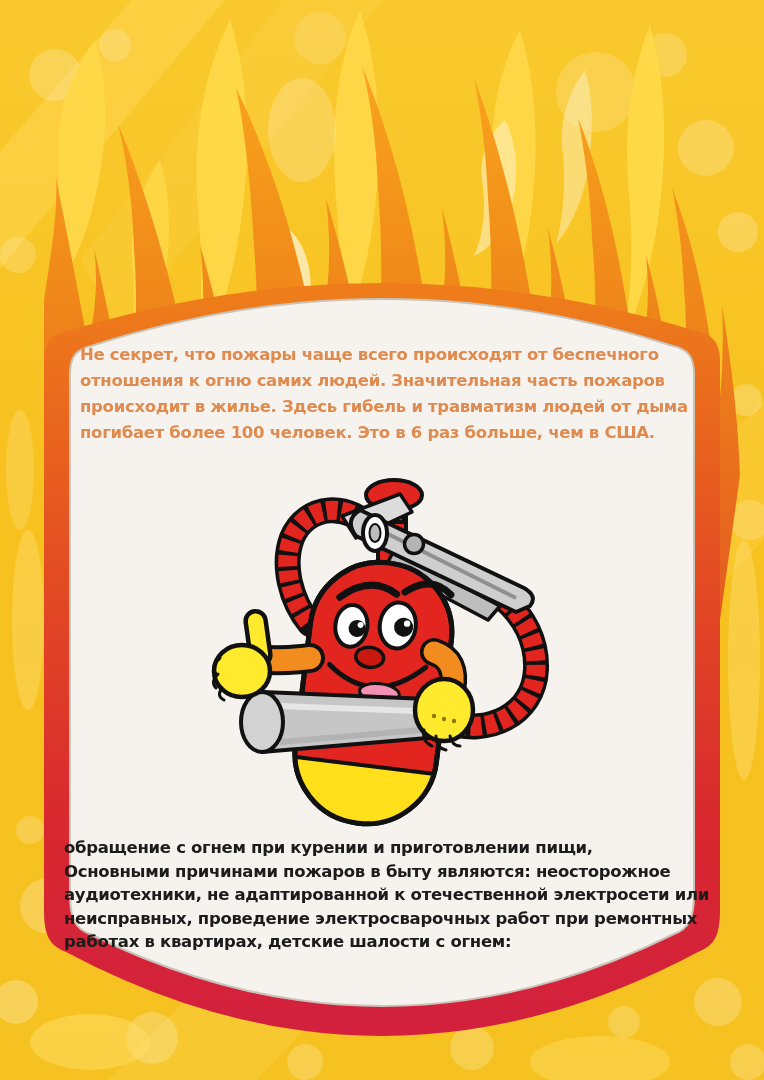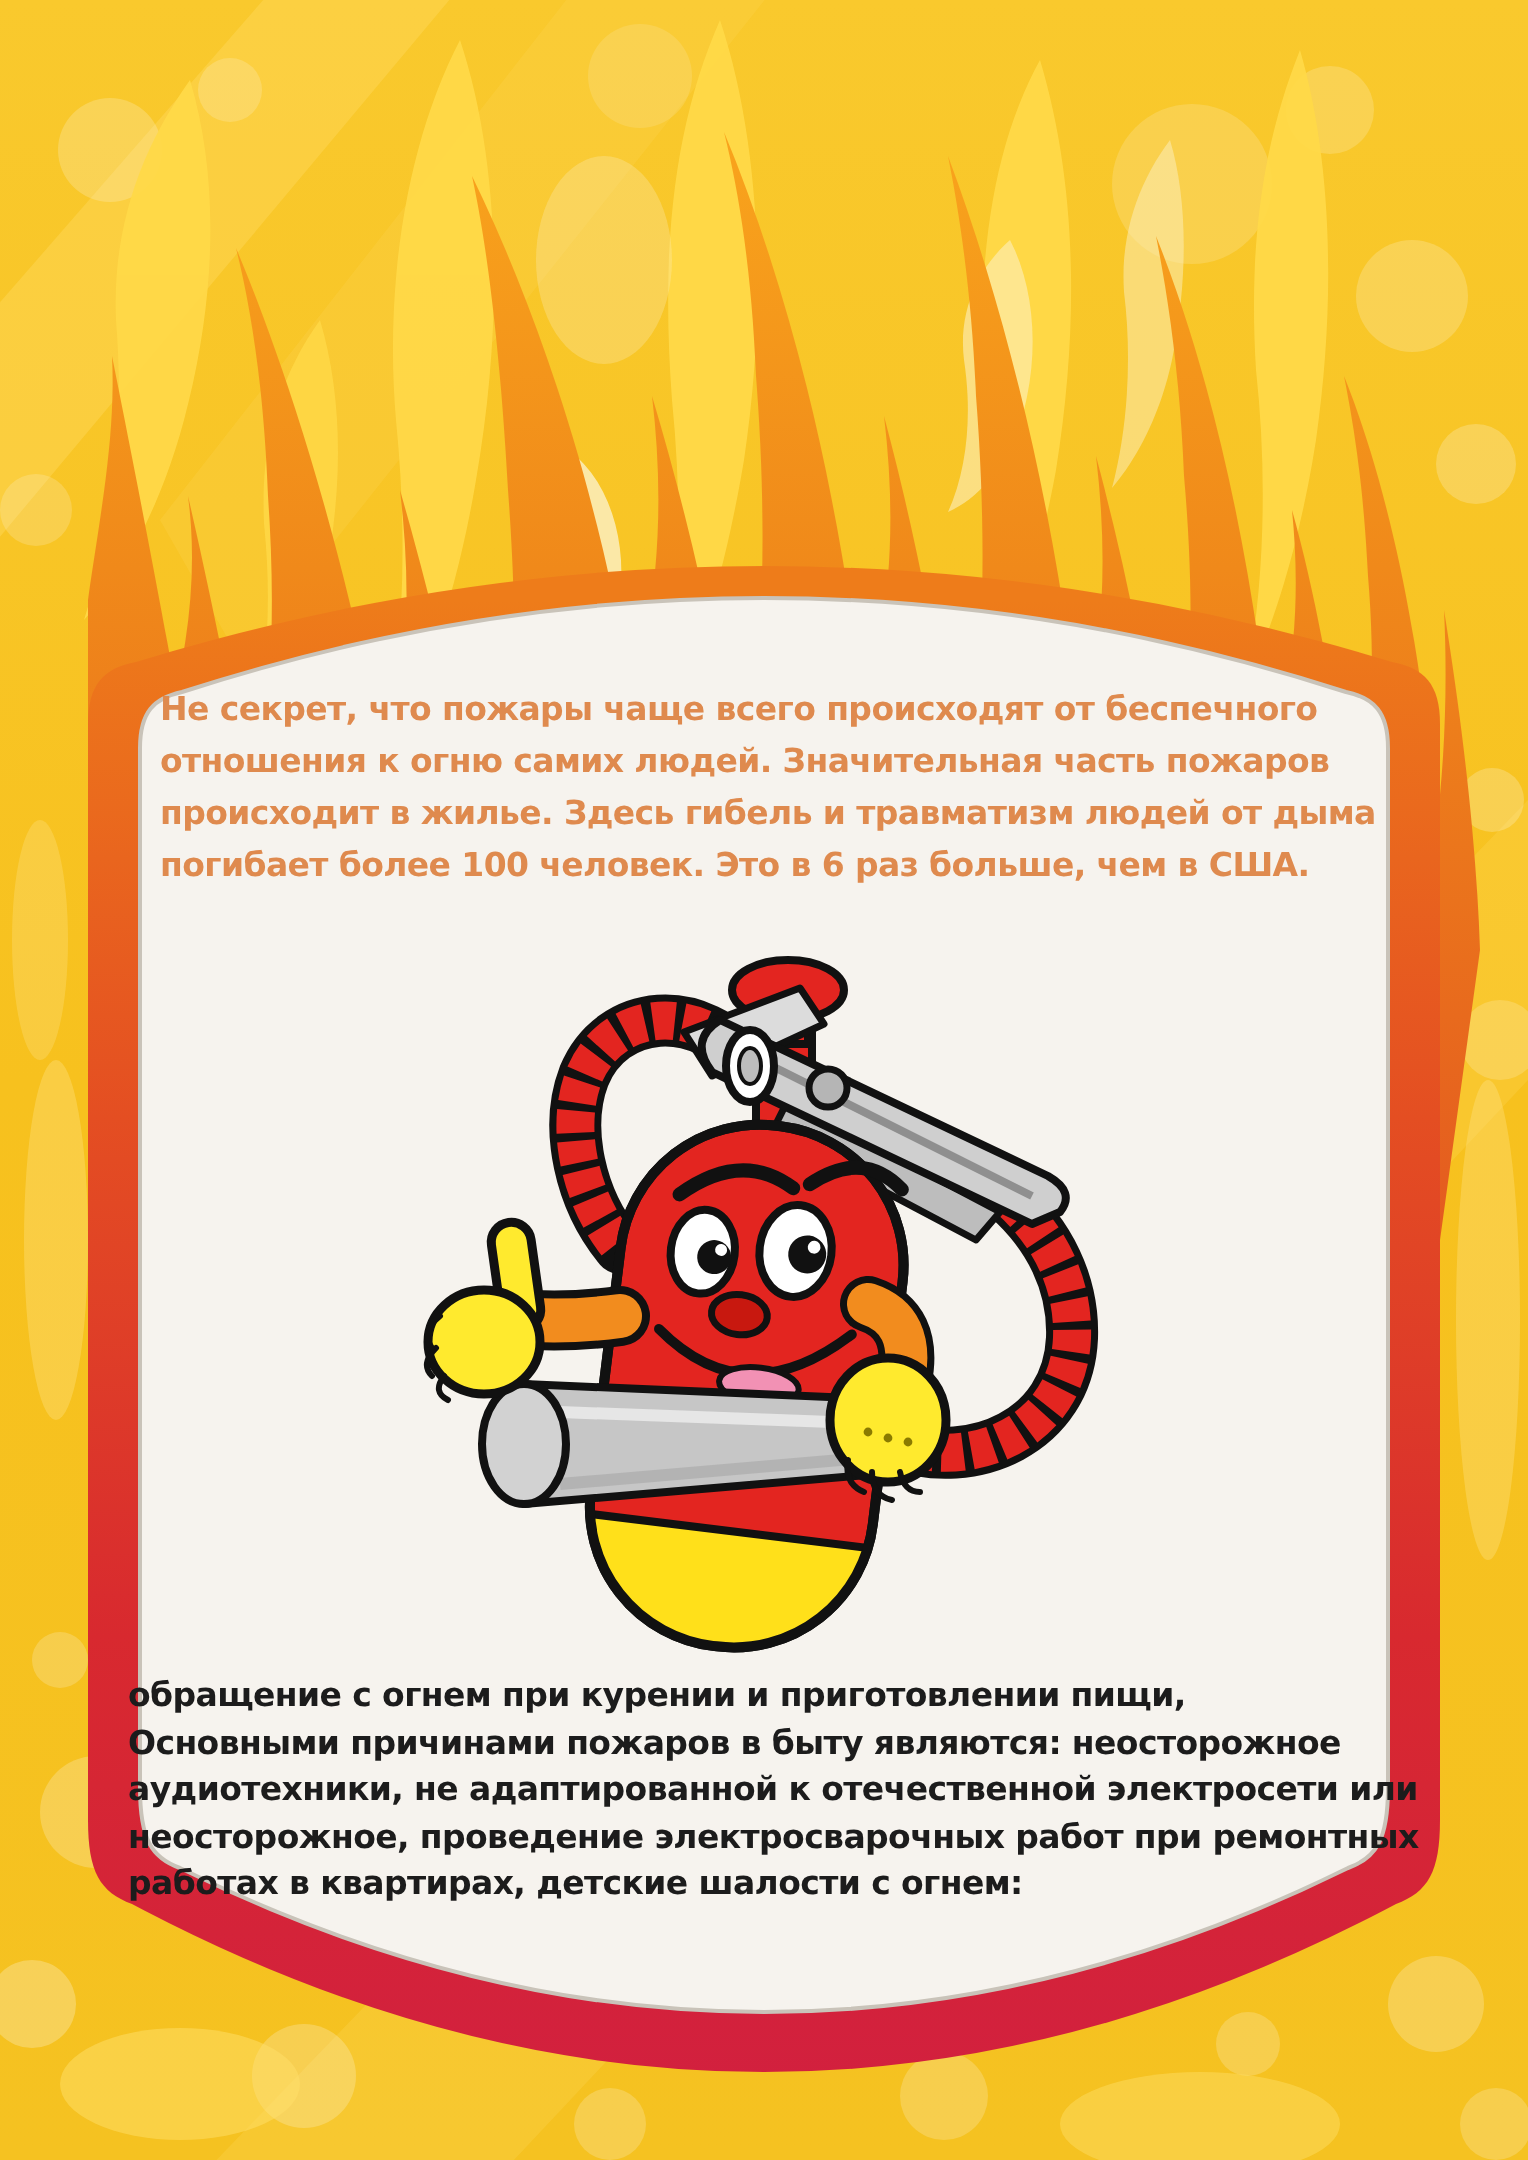--- a/index.html
+++ b/index.html
@@ -245,19 +245,19 @@
     <div class="tline">Не секрет, что пожары чаще всего происходят от беспечного</div>
     <div class="tline">отношения к огню самих людей. Значительная часть пожаров</div>
     <div class="tline">происходит в жилье. Здесь гибель и травматизм людей от дыма</div>
     <div class="tline">погибает более 100 человек. Это в 6 раз больше, чем в США.</div>
   </div>
 
   <div class="para causes">
     <div class="tline">обращение с огнем при курении и приготовлении пищи,</div>
     <div class="tline">Основными причинами пожаров в быту являются: неосторожное</div>
     <div class="tline">аудиотехники, не адаптированной к отечественной электросети или</div>
-    <div class="tline">неосторожное, проведение электросварочных работ при ремонтных</div>
+    <div class="tline">неисправных, проведение электросварочных работ при ремонтных</div>
     <div class="tline">работах в квартирах, детские шалости с огнем:</div>
   </div>
 
   <div class="watermark">vk.com/forchel</div>
 
 </div>
 
 </body></html>

